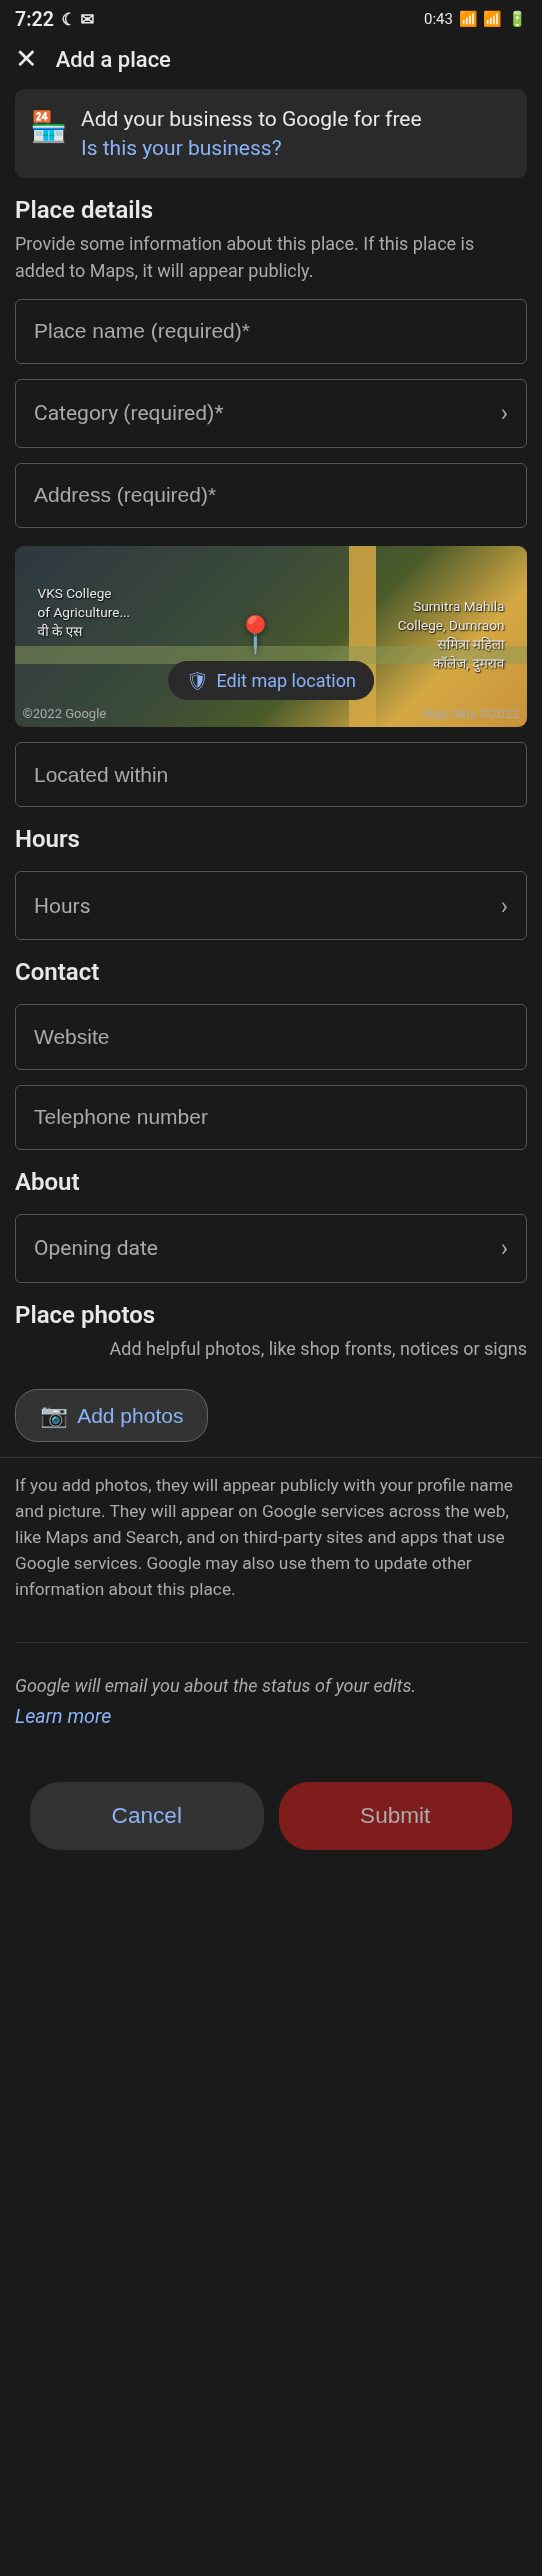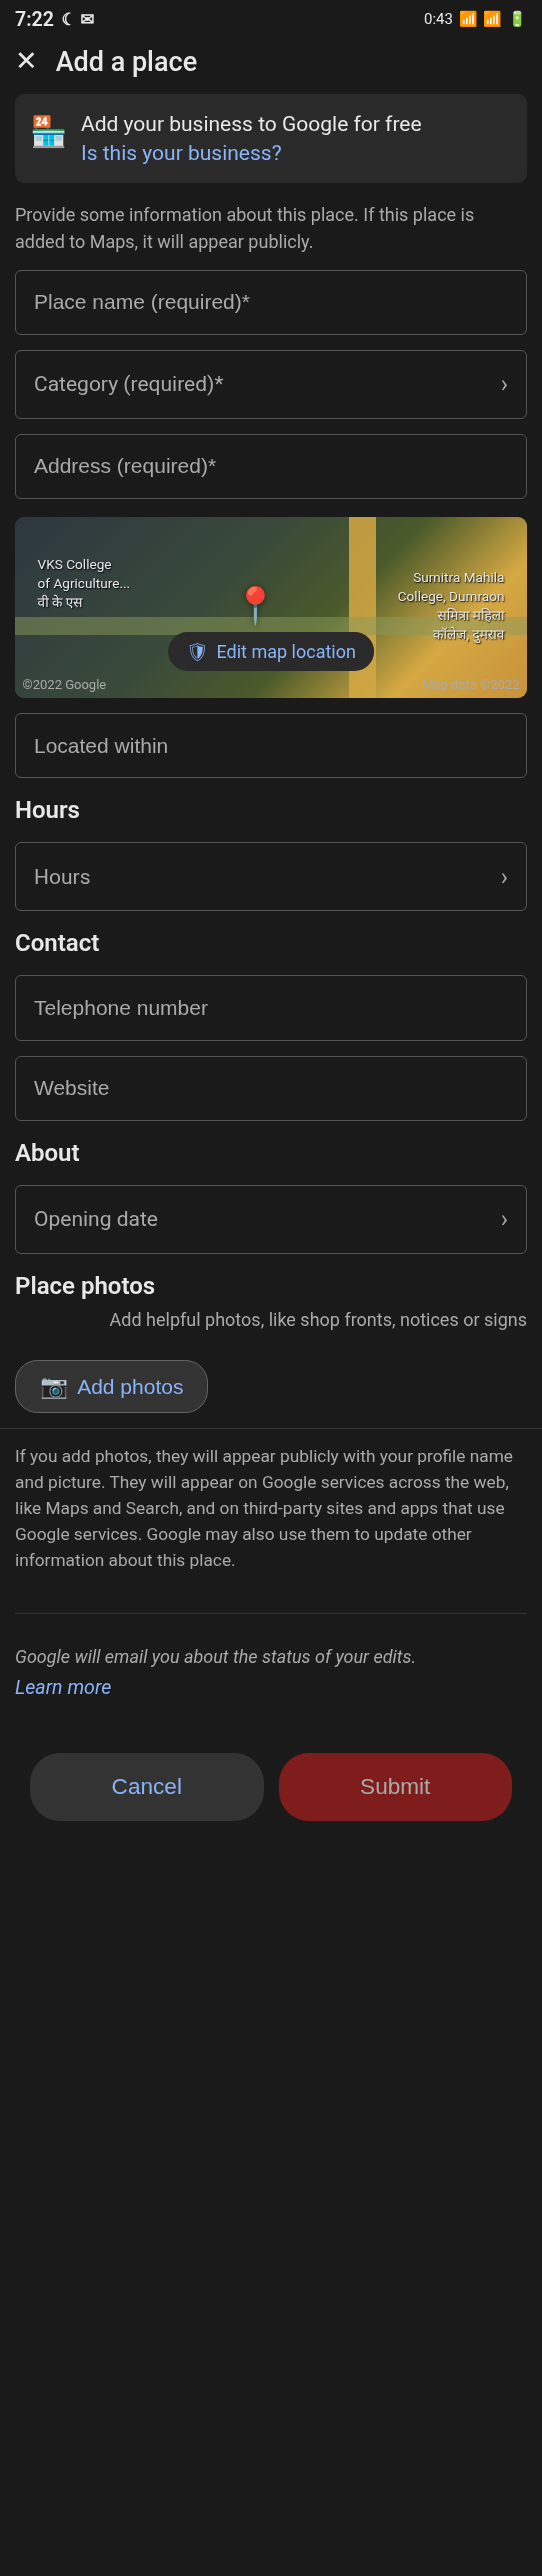--- a/index.html
+++ b/index.html
@@ -45,21 +45,21 @@
       background: #1a1a1a;
     }
     .close-btn {
       font-size: 27px;
       color: #e8e8e8;
       margin-right: 18px;
       cursor: pointer;
       line-height: 1;
     }
     .page-title {
-      font-size: 27px;
+      font-size: 22px;
       font-weight: 500;
       color: #e8e8e8;
     }
 
     
     .business-banner {
       background: #2a2a2a;
       border-radius: 9px;
       margin: 6px 15px 18px;
       padding: 18px 15px;
@@ -372,20 +372,21 @@
 
 <div class="business-banner">
   <span class="banner-icon">🏪</span>
   <div class="banner-text">
     <span class="banner-main">Add your business to Google for free</span>
     <span class="banner-link">Is this your business?</span>
   </div>
 </div>
 
 <div class="section">
+  <div class="section-title">Place details</div>
   <div class="section-desc">Provide some information about this place. If this place is added to Maps, it will appear publicly.</div>
 
   <input class="input-field" type="text" placeholder="Place name (required)*" style="">
 
   <div class="select-field">
     <span>Category (required)*</span>
     <span class="chevron">›</span>
   </div>
 
   <input class="input-field" type="text" placeholder="Address (required)*" style="">
@@ -421,22 +422,22 @@
   <div style="height:12px;"></div>
   <div class="select-field">
     <span>Hours</span>
     <span class="chevron">›</span>
   </div>
 </div>
 
 <div class="contact-section">
   <div class="section-title">Contact</div>
   <div style="height:12px;"></div>
+  <input class="input-field" type="url" placeholder="Website" style="">
   <input class="input-field" type="tel" placeholder="Telephone number" style="">
-  <input class="input-field" type="url" placeholder="Website" style="">
 </div>
 
 <div class="about-section">
   <div class="section-title">About</div>
   <div style="height:12px;"></div>
   <div class="select-field">
     <span>Opening date</span>
     <span class="chevron">›</span>
   </div>
 </div>

